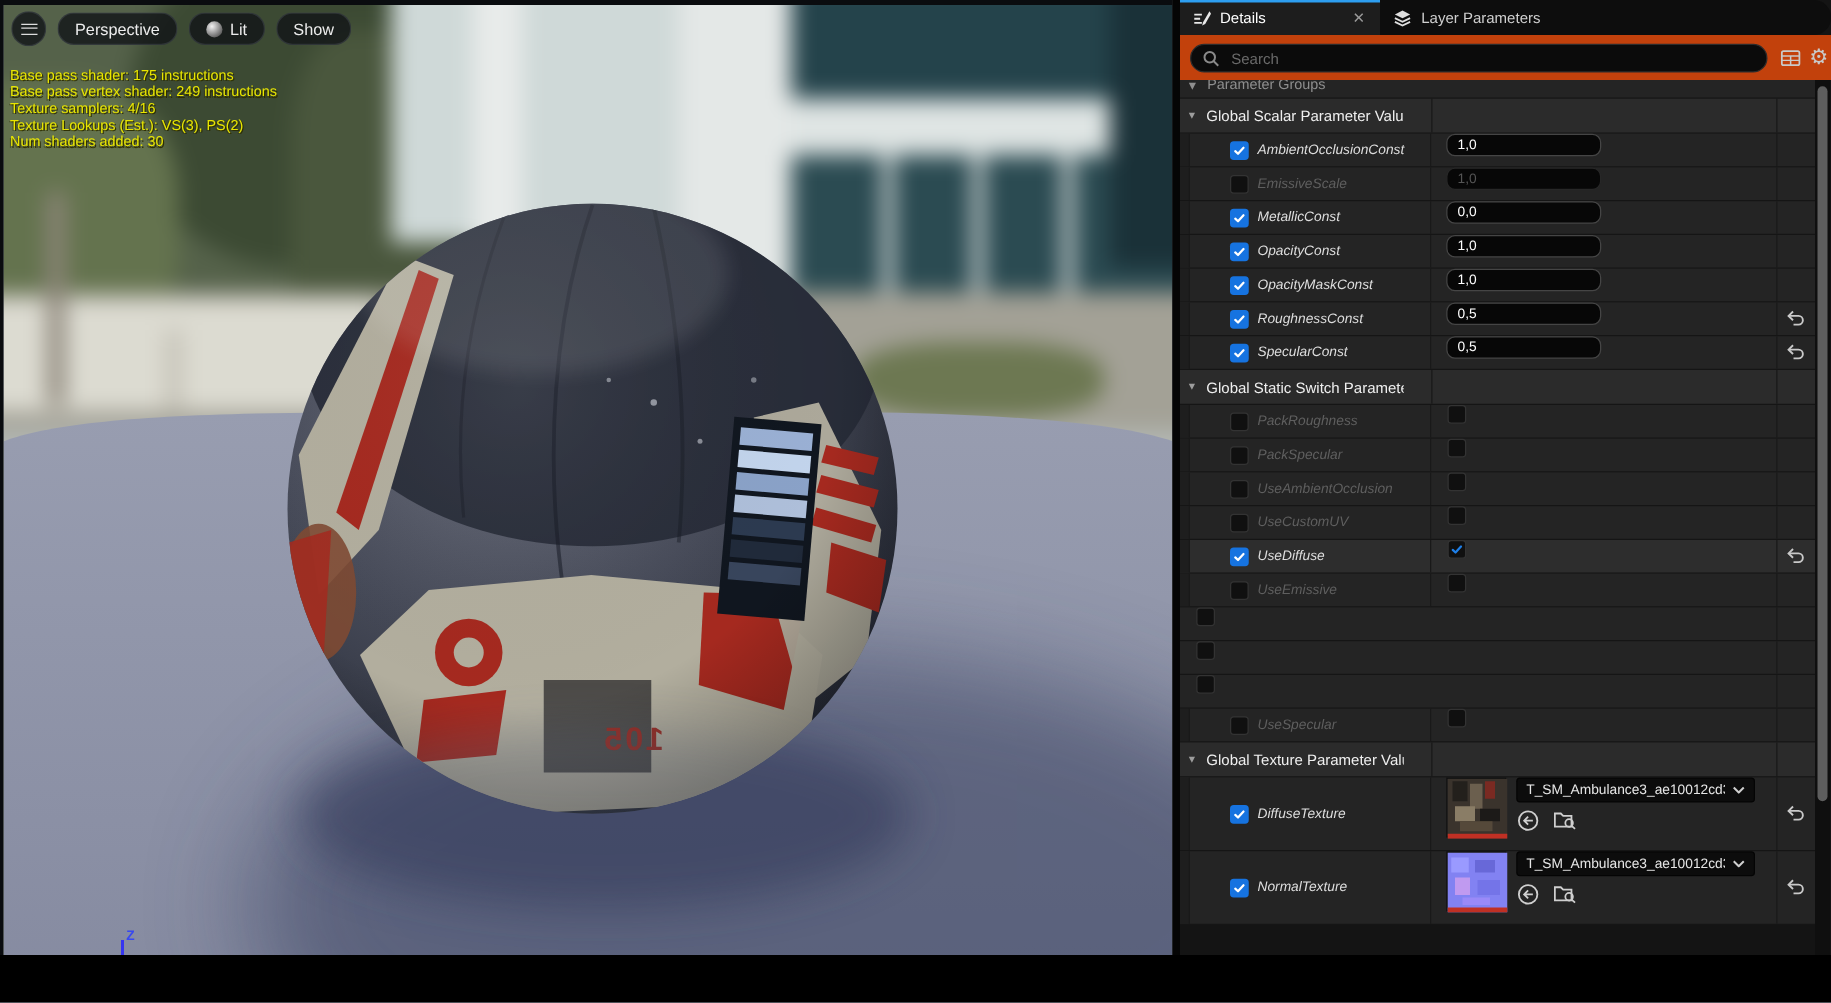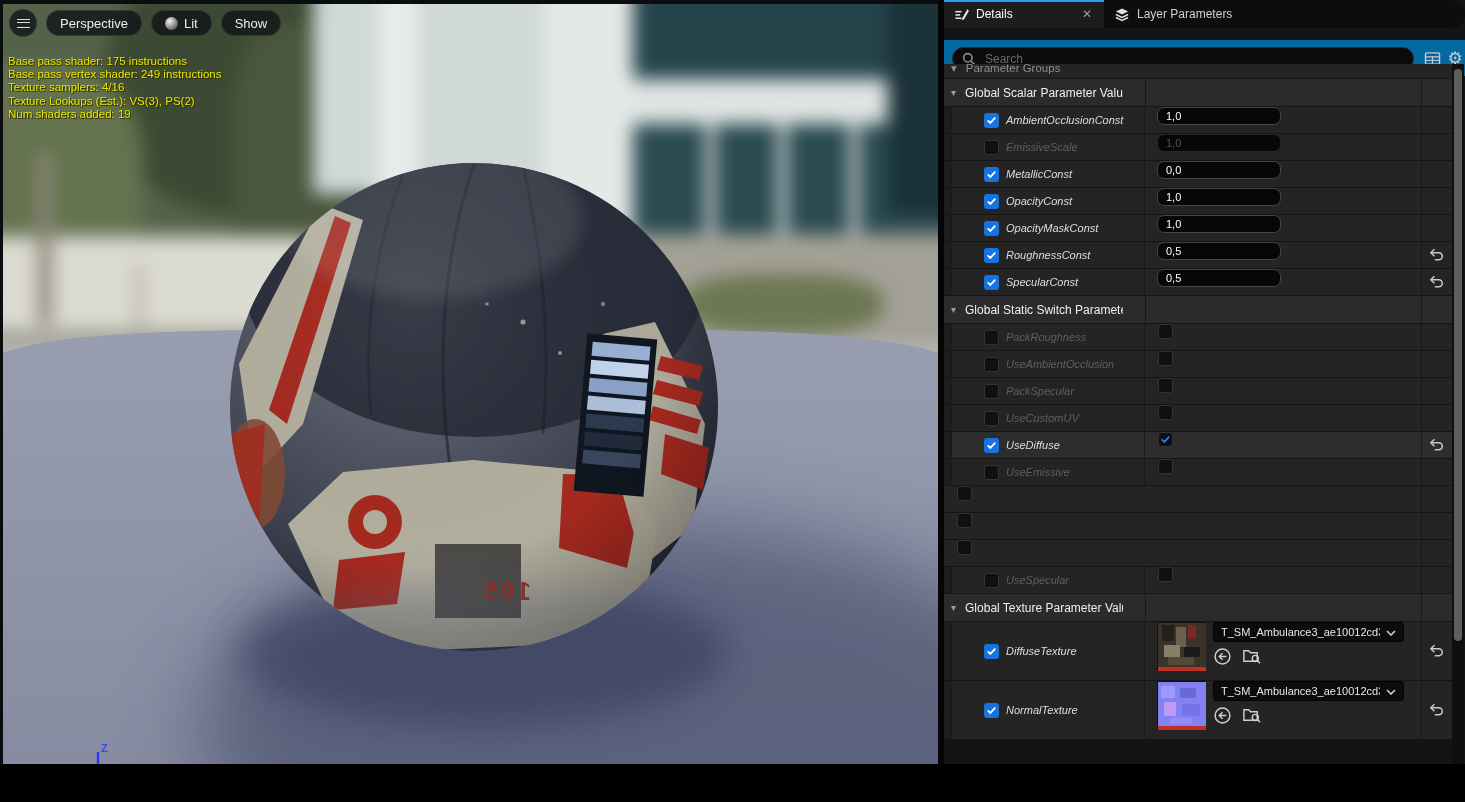--- a/index.html
+++ b/index.html
@@ -34,21 +34,21 @@
   .shape-btn svg{width:11px;height:11px;display:block;}
 
   
   .panel{position:absolute;left:938px;top:0;width:527px;height:802px;background:#141414;border-left:6px solid #050505;}
   .tabbar{position:absolute;left:0;top:0;right:0;height:28px;background:#0d0d0d;display:flex;align-items:stretch;border-radius:14px;}
   .tab{display:flex;align-items:center;gap:7px;padding:0 10px;font-size:12px;color:#cfcfcf;cursor:pointer;position:relative;}
   .tab.active{background:#1d1d1d;color:#fff;width:160px;}
   .tab.active:before{content:"";position:absolute;left:0;top:0;right:0;height:2px;background:#2d9ef0;}
   .tab .close{margin-left:auto;color:#9a9a9a;font-size:12px;cursor:pointer;padding:0 2px;}
   .tab svg{flex:0 0 auto;}
-  .searchrow{position:absolute;left:0;top:40px;right:0;height:36px;background:#0369a1;}
+  .searchrow{position:absolute;left:0;top:28px;right:0;height:36px;background:#c2410c;}
   .searchbox{position:absolute;left:8px;top:7px;width:462px;height:23px;border-radius:12px;background:#0b0b0b;
              border:1px solid #2c2c2c;display:flex;align-items:center;padding:0 9px;gap:7px;}
   .searchbox input{flex:1;background:transparent;border:none;outline:none;color:#dcdcdc;font-size:12px;
                    font-family:"Liberation Sans","DejaVu Sans",sans-serif;}
   .searchbox input::placeholder{color:#6a6a6a;}
   .sr-icon{position:absolute;top:10px;width:18px;height:17px;display:flex;align-items:center;justify-content:center;cursor:pointer;}
   .gearchar{color:#c9c9c9;font-size:17px;line-height:17px;font-family:"DejaVu Sans",sans-serif;}
 
   .rows{position:absolute;left:0;top:64px;right:13px;bottom:0;overflow:hidden;background:#141414;}
   .prow,.phead,.pgroups{position:relative;display:flex;background:#242424;border-bottom:1px solid #151515;width:508px;}
@@ -218,21 +218,21 @@
       <button class="vp-btn">
           <span>Show</span>
         </button>
     </div>
 
     <div class="vp-stats">
         <div>Base pass shader: 175 instructions</div>
         <div>Base pass vertex shader: 249 instructions</div>
         <div>Texture samplers: 4/16</div>
         <div>Texture Lookups (Est.): VS(3), PS(2)</div>
-        <div>Num shaders added: 19</div>
+        <div>Num shaders added: 30</div>
       </div>
 
     <svg class="gizmo" width="62" height="62" viewBox="0 0 62 62">
       <line x1="37" y1="10" x2="37" y2="39" stroke="#3535f0" stroke-width="2.4"></line>
       <line x1="8" y1="39" x2="37" y2="39" stroke="#28c828" stroke-width="2.4"></line>
       <polygon points="8,36 2,39 8,42" fill="#28c828"></polygon>
       <line x1="37" y1="39" x2="42" y2="45" stroke="#e03434" stroke-width="2"></line>
       <text x="40" y="10" fill="#3848f0" font-size="11" font-weight="bold">Z</text>
       <text x="7" y="34" fill="#28c828" font-size="11" font-weight="bold">Y</text>
       <text x="41" y="55" fill="#e03434" font-size="11" font-weight="bold">X</text>
@@ -457,32 +457,32 @@
             </div>
             <div class="valuecell">
               <span class="cb off"></span>
             </div>
             <div class="resetcell"></div>
           </div>
           <div class="prow">
             <div class="namecell">
               <span class="gutter"></span>
               <span class="cb off"></span>
+              <span class="plabel dim">PackSpecular</span>
+            </div>
+            <div class="valuecell">
+              <span class="cb off"></span>
+            </div>
+            <div class="resetcell"></div>
+          </div>
+          <div class="prow">
+            <div class="namecell">
+              <span class="gutter"></span>
+              <span class="cb off"></span>
               <span class="plabel dim">UseAmbientOcclusion</span>
-            </div>
-            <div class="valuecell">
-              <span class="cb off"></span>
-            </div>
-            <div class="resetcell"></div>
-          </div>
-          <div class="prow">
-            <div class="namecell">
-              <span class="gutter"></span>
-              <span class="cb off"></span>
-              <span class="plabel dim">PackSpecular</span>
             </div>
             <div class="valuecell">
               <span class="cb off"></span>
             </div>
             <div class="resetcell"></div>
           </div>
           <div class="prow">
             <div class="namecell">
               <span class="gutter"></span>
               <span class="cb off"></span>

